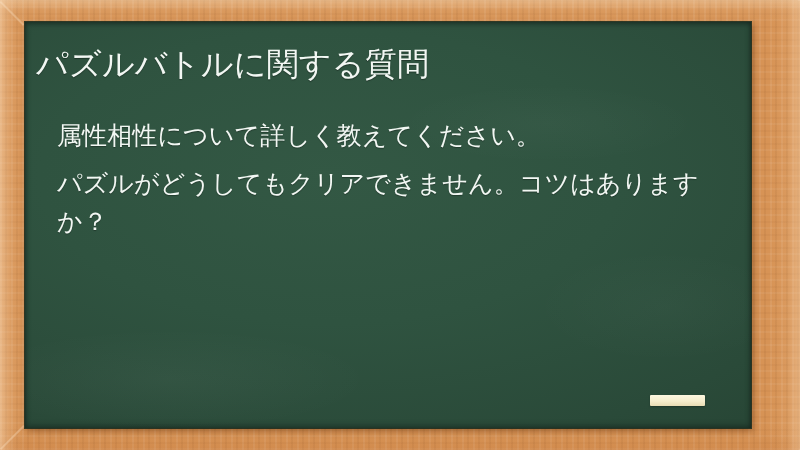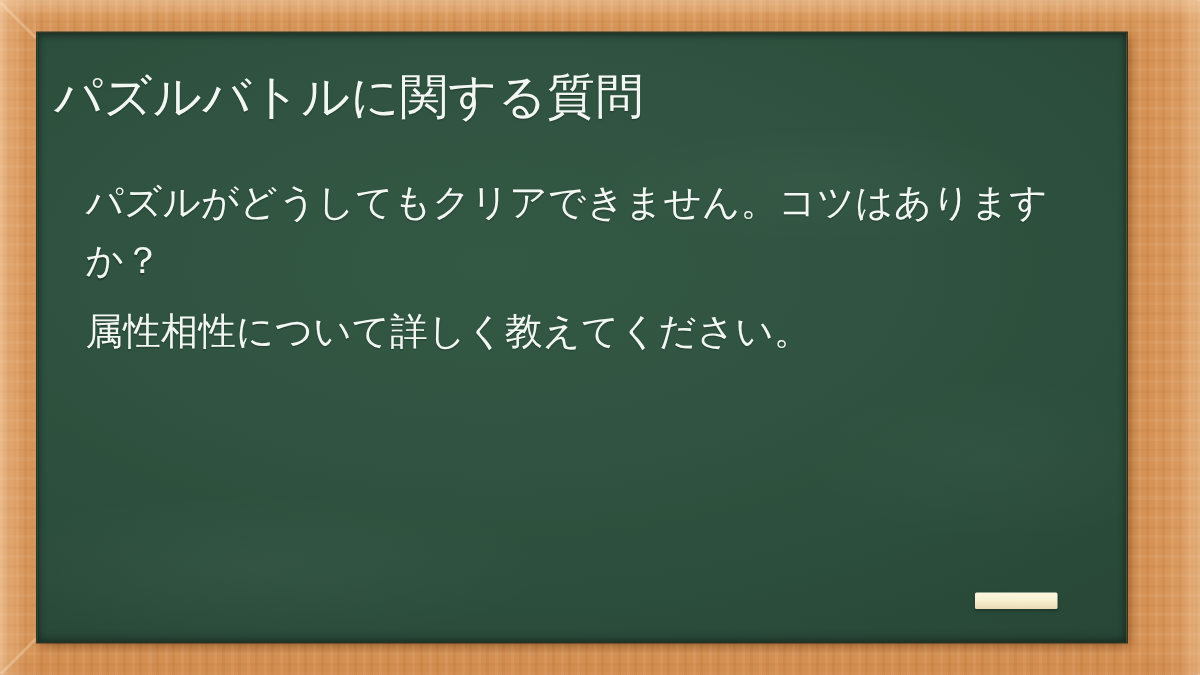--- a/index.html
+++ b/index.html
@@ -173,22 +173,22 @@
   <div class="miter br"></div>
 
   <div class="board">
     <div class="board-dust"></div>
 
     <div class="board-content">
 
       <div class="title">パズルバトルに関する質問</div>
 
       <div class="questions">
+        <div class="question-item">属性相性について詳しく教えてください。</div>
         <div class="question-item">パズルがどうしてもクリアできません。コツはありますか？</div>
-        <div class="question-item">属性相性について詳しく教えてください。</div>
       </div>
 
     </div>
   </div>
 
   <div class="chalk-stick"></div>
 
 </div>
 
 </body></html>

